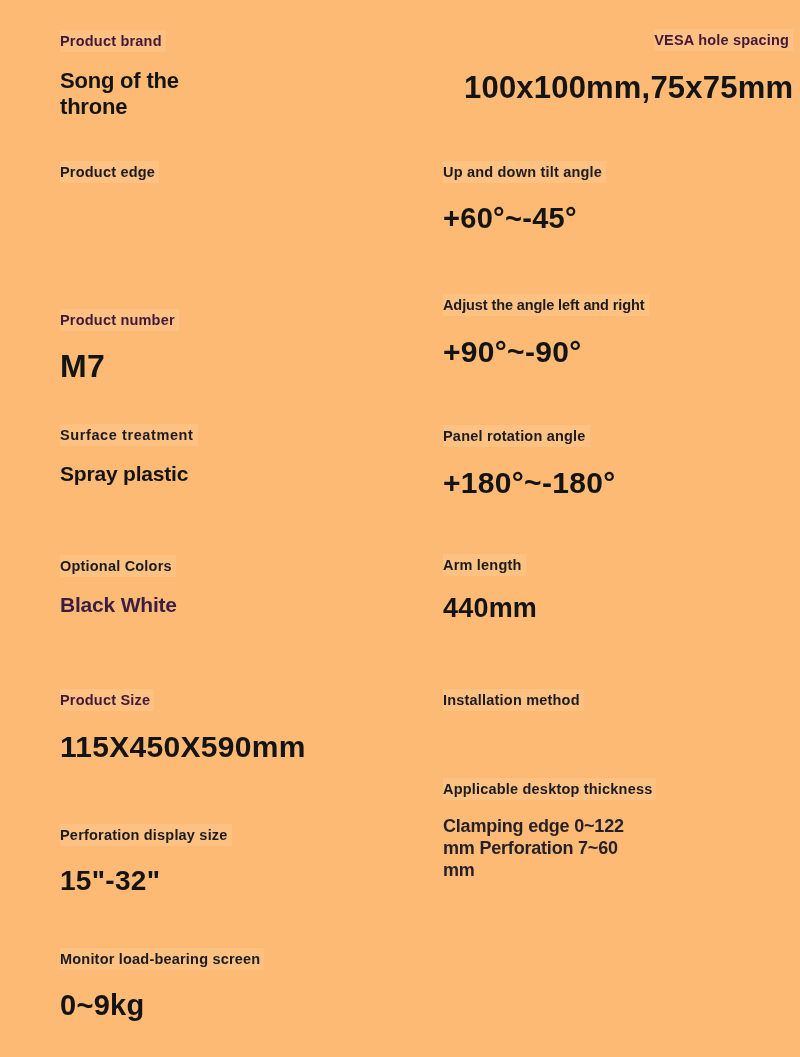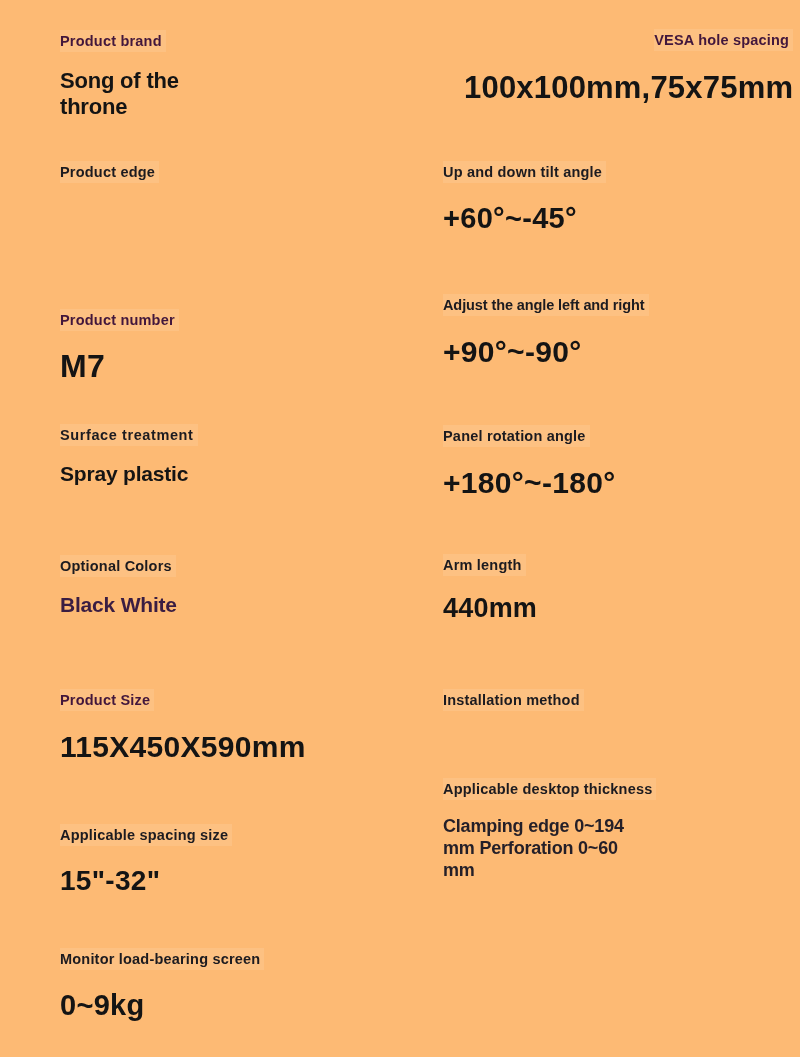--- a/index.html
+++ b/index.html
@@ -70,21 +70,21 @@
     <div class="spec-label" style="letter-spacing: 0.6px; color: rgb(28, 27, 32);">Surface treatment</div>
     <div class="spec-value v-21" style="color: rgb(20, 20, 20);">Spray plastic</div>
   </div>
 
   <div class="cell" style="left:60px; top:689px;">
     <div class="spec-label" style="color: rgb(66, 23, 60);">Product Size</div>
     <div class="spec-value v-30" style="color: rgb(20, 20, 20);">115X450X590mm</div>
   </div>
 
   <div class="cell" style="left:60px; top:824px;">
-    <div class="spec-label" style="color: rgb(28, 27, 32);">Applicable spacing size</div>
+    <div class="spec-label" style="color: rgb(28, 27, 32);">Perforation display size</div>
     <div class="spec-value v-28" style="color: rgb(20, 20, 20);">15"-32"</div>
   </div>
 
   <div class="cell" style="left:60px; top:948px;">
     <div class="spec-label" style="color: rgb(28, 27, 32);">Monitor load-bearing screen</div>
     <div class="spec-value v-29" style="color: rgb(20, 20, 20);">0~9kg</div>
   </div>
 
   <div class="cell" style="left:464px; top:29px;text-align:right;">
     <div class="spec-label" style="color: rgb(66, 23, 60);">VESA hole spacing</div>
@@ -110,16 +110,16 @@
     <div class="spec-label" style="color: rgb(28, 27, 32);">Arm length</div>
     <div class="spec-value v-27" style="color: rgb(20, 20, 20);">440mm</div>
   </div>
 
   <div class="cell" style="left:443px; top:689px;">
     <div class="spec-label" style="color: rgb(28, 27, 32);">Installation method</div>
   </div>
 
   <div class="cell" style="left:443px; top:778px;">
     <div class="spec-label" style="color: rgb(28, 27, 32);">Applicable desktop thickness</div>
-    <div class="spec-value v-18" style="max-width: 205px; line-height: 1.22; color: rgb(36, 31, 40);">Clamping edge 0~194 mm Perforation 0~60 mm</div>
+    <div class="spec-value v-18" style="max-width: 205px; line-height: 1.22; color: rgb(36, 31, 40);">Clamping edge 0~122 mm Perforation 7~60 mm</div>
   </div>
 
 </div>
 
 </body></html>

